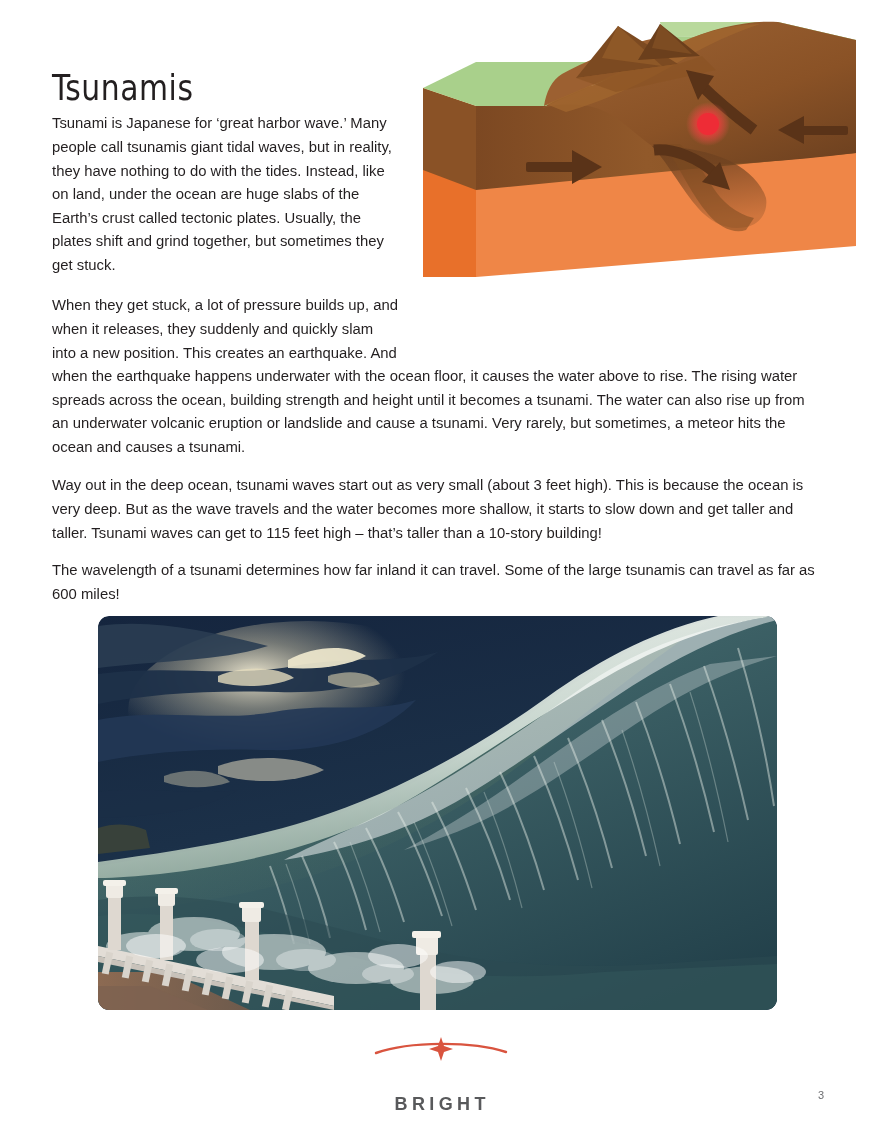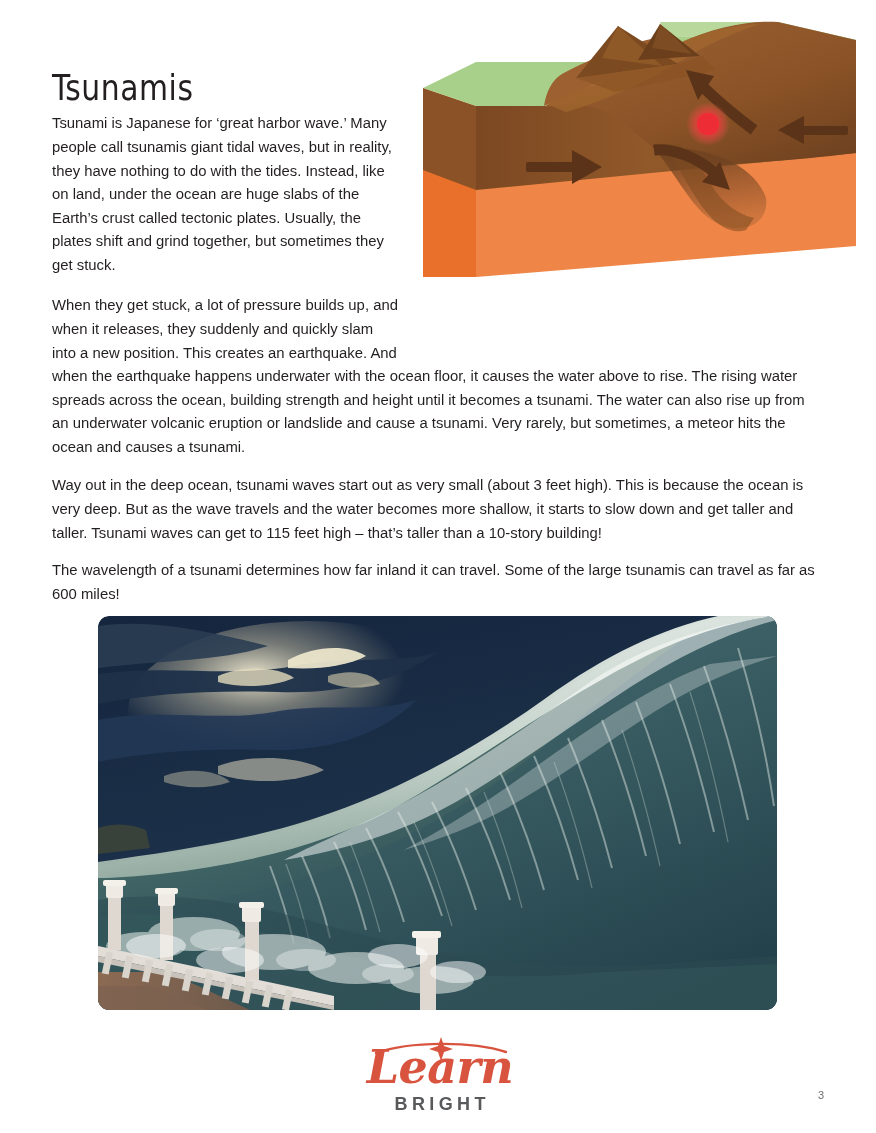--- a/index.html
+++ b/index.html
@@ -425,19 +425,18 @@
 
   <div class="logo">
     <svg viewBox="0 0 148 78" xmlns="http://www.w3.org/2000/svg">
 
       <path d="M10,17 C44,5 106,5 140,16" stroke="#d9543f" stroke-width="2.4" fill="none" stroke-linecap="round"></path>
 
       <g fill="#d9543f">
         <path d="M75,1 L78,10 L87,13 L78,16 L75,25 L72,16 L63,13 L72,10 Z"></path>
       </g>
     </svg>
-    <div class="logo-word">Learn</div>
     <div class="logo-sub">BRIGHT</div>
   </div>
 
   <div class="page-number">3</div>
 
 </div>
 
 </body></html>

